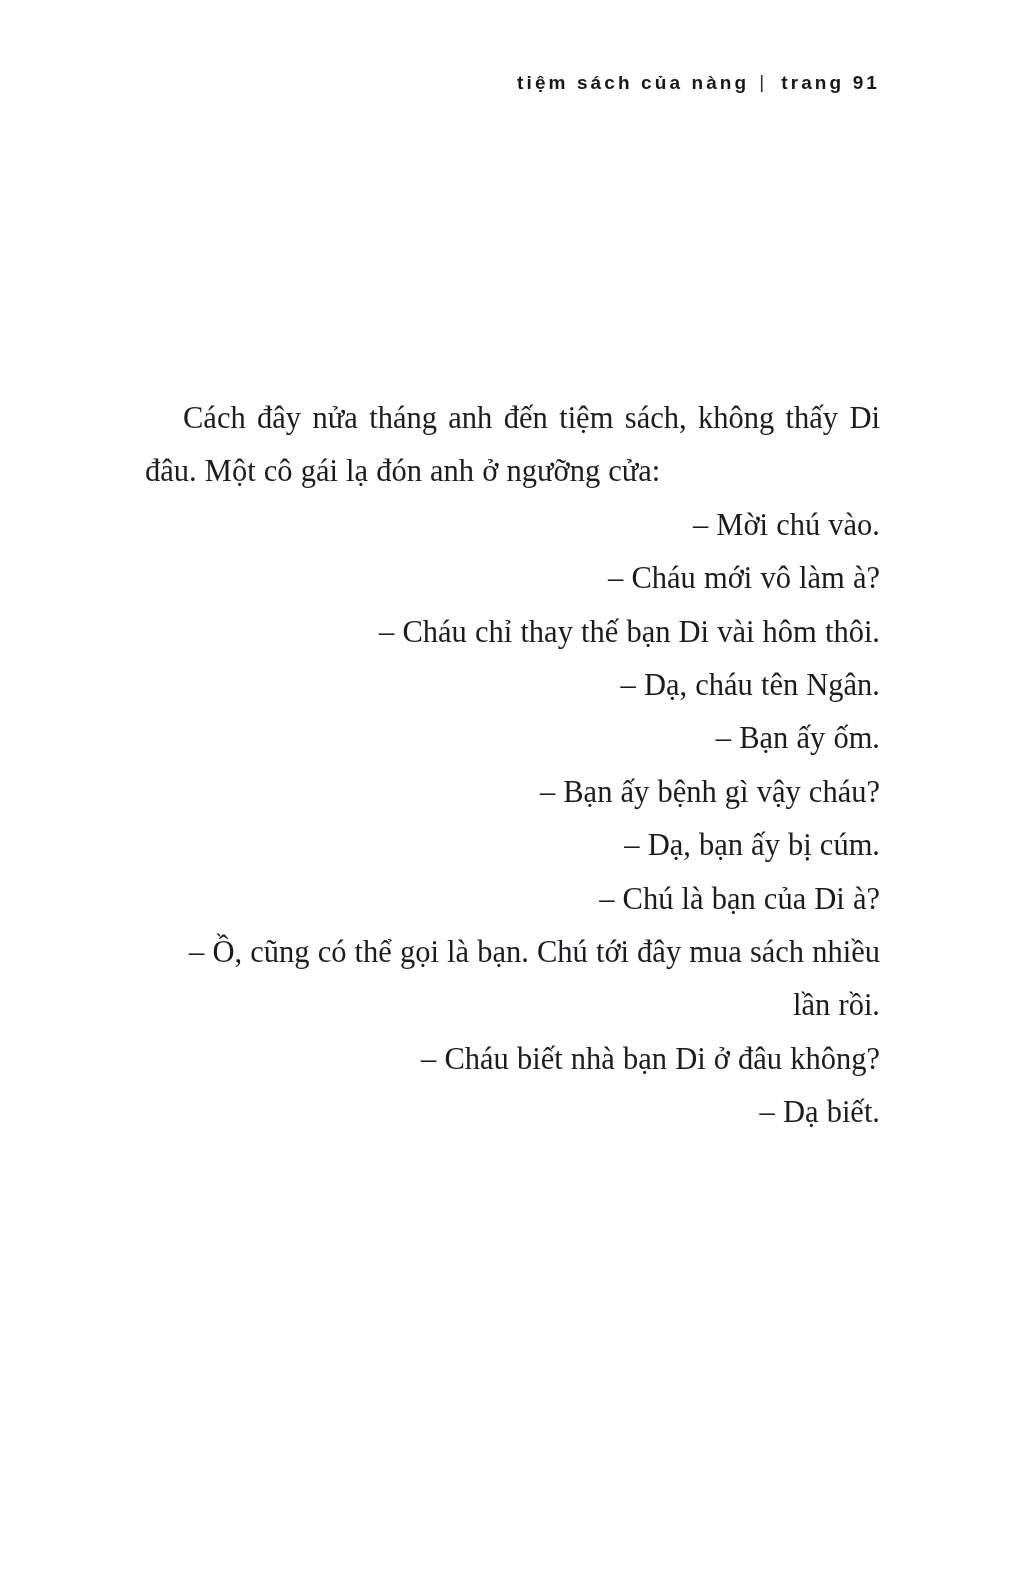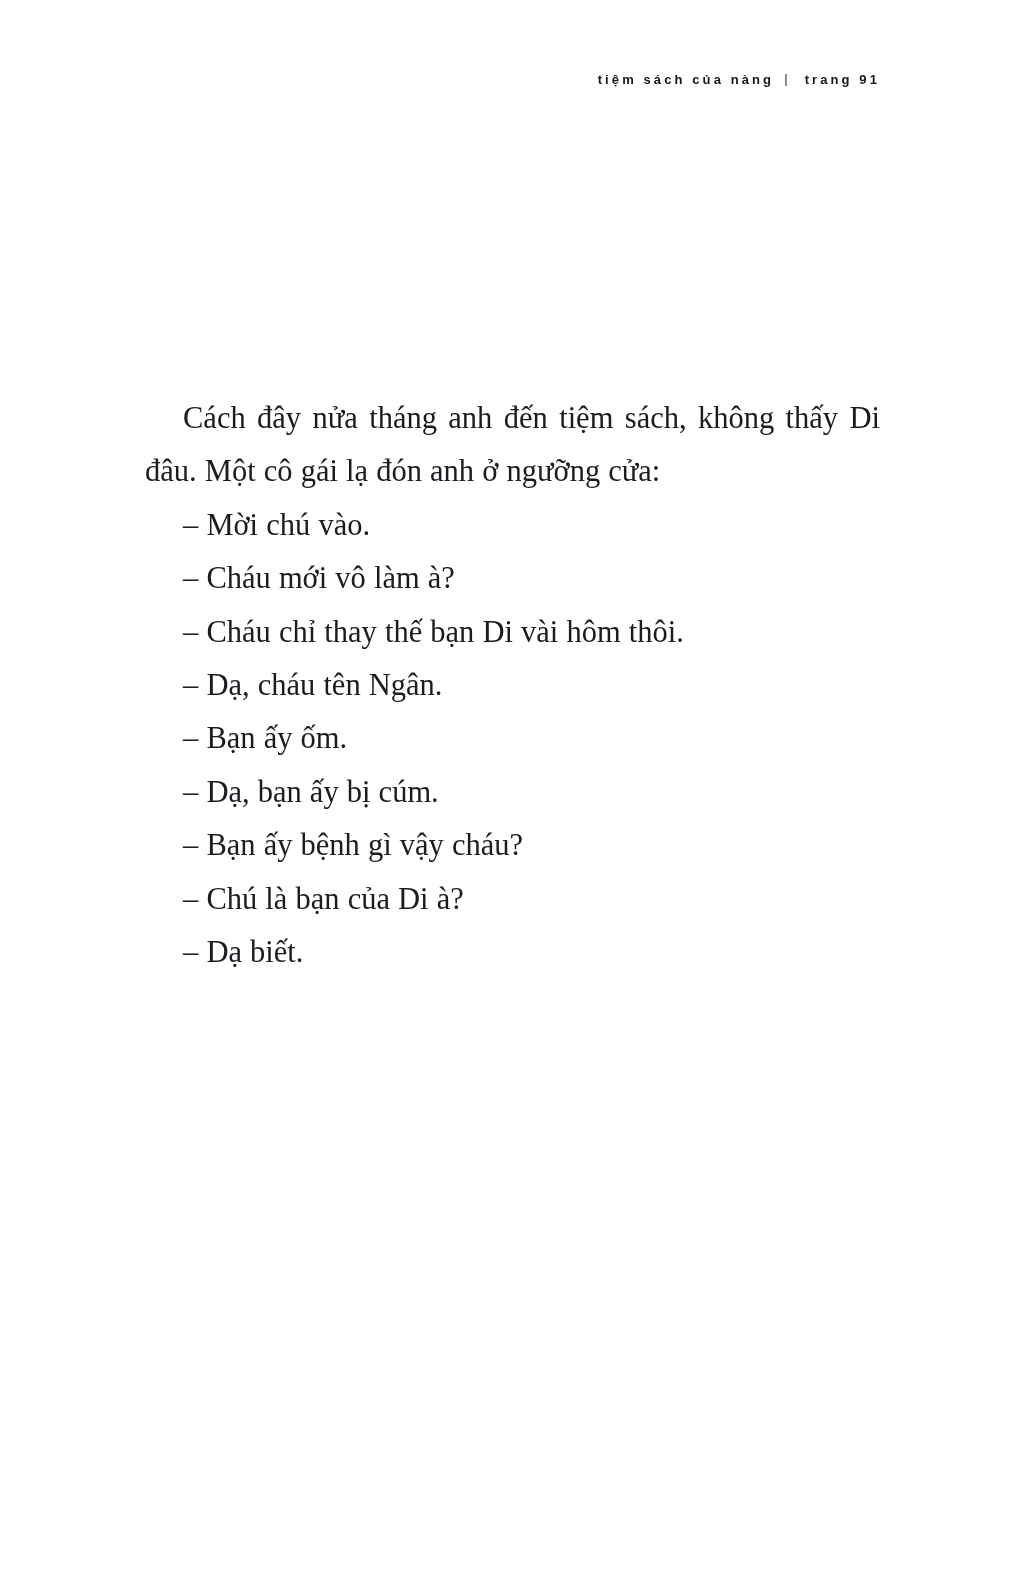--- a/index.html
+++ b/index.html
@@ -27,21 +27,21 @@
 
   
   .running-head {
     position: absolute;
     left: 145px;
     top: 72px;
     width: 735px;
     text-align: right;
     font-family: "Liberation Sans", "DejaVu Sans", sans-serif;
     font-weight: 700;
-    font-size: 13px;
+    font-size: 19px;
     letter-spacing: 3.1px;
     color: #17171c;
     white-space: nowrap;
   }
   .running-head .rh-sep {
     display: inline-block;
     padding: 0 14px 0 10px;
     font-weight: 400;
     color: #2a2a30;
     transform: translateY(-1px);
@@ -58,21 +58,21 @@
     top: 392px;
     width: 735px;
   }
 
   p.para {
     margin: 0;
     font-size: 30.5px;
     line-height: 53.4px;
     color: #1b1b21;
     text-indent: 38px;
-    text-align: left;
+    text-align: right;
     word-spacing: 0.5px;
   }
   p.para.justify {
     text-align: justify;
     text-align-last: left;
   }
 </style>
 </head>
 <body>
 
@@ -82,19 +82,21 @@
     <span class="rh-title">tiệm sách của nàng</span><span class="rh-sep">|</span><span class="rh-folio">trang 91</span>
   </div>
 
   <div class="textblock">
       <p class="para justify">Cách đây nửa tháng anh đến tiệm sách, không thấy Di đâu. Một cô gái lạ đón anh ở ngưỡng cửa:</p>
       <p class="para">– Mời chú vào.</p>
       <p class="para">– Cháu mới vô làm à?</p>
       <p class="para">– Cháu chỉ thay thế bạn Di vài hôm thôi.</p>
       <p class="para">– Dạ, cháu tên Ngân.</p>
       <p class="para">– Bạn ấy ốm.</p>
+      <p class="para">– Bạn ấy bệnh gì vậy cháu?</p>
       <p class="para">– Dạ, bạn ấy bị cúm.</p>
-      <p class="para">– Bạn ấy bệnh gì vậy cháu?</p>
       <p class="para">– Chú là bạn của Di à?</p>
+      <p class="para">– Ồ, cũng có thể gọi là bạn. Chú tới đây mua sách nhiều lần rồi.</p>
+      <p class="para">– Cháu biết nhà bạn Di ở đâu không?</p>
       <p class="para">– Dạ biết.</p>
     </div>
 
 </div>
 
 </body></html>

